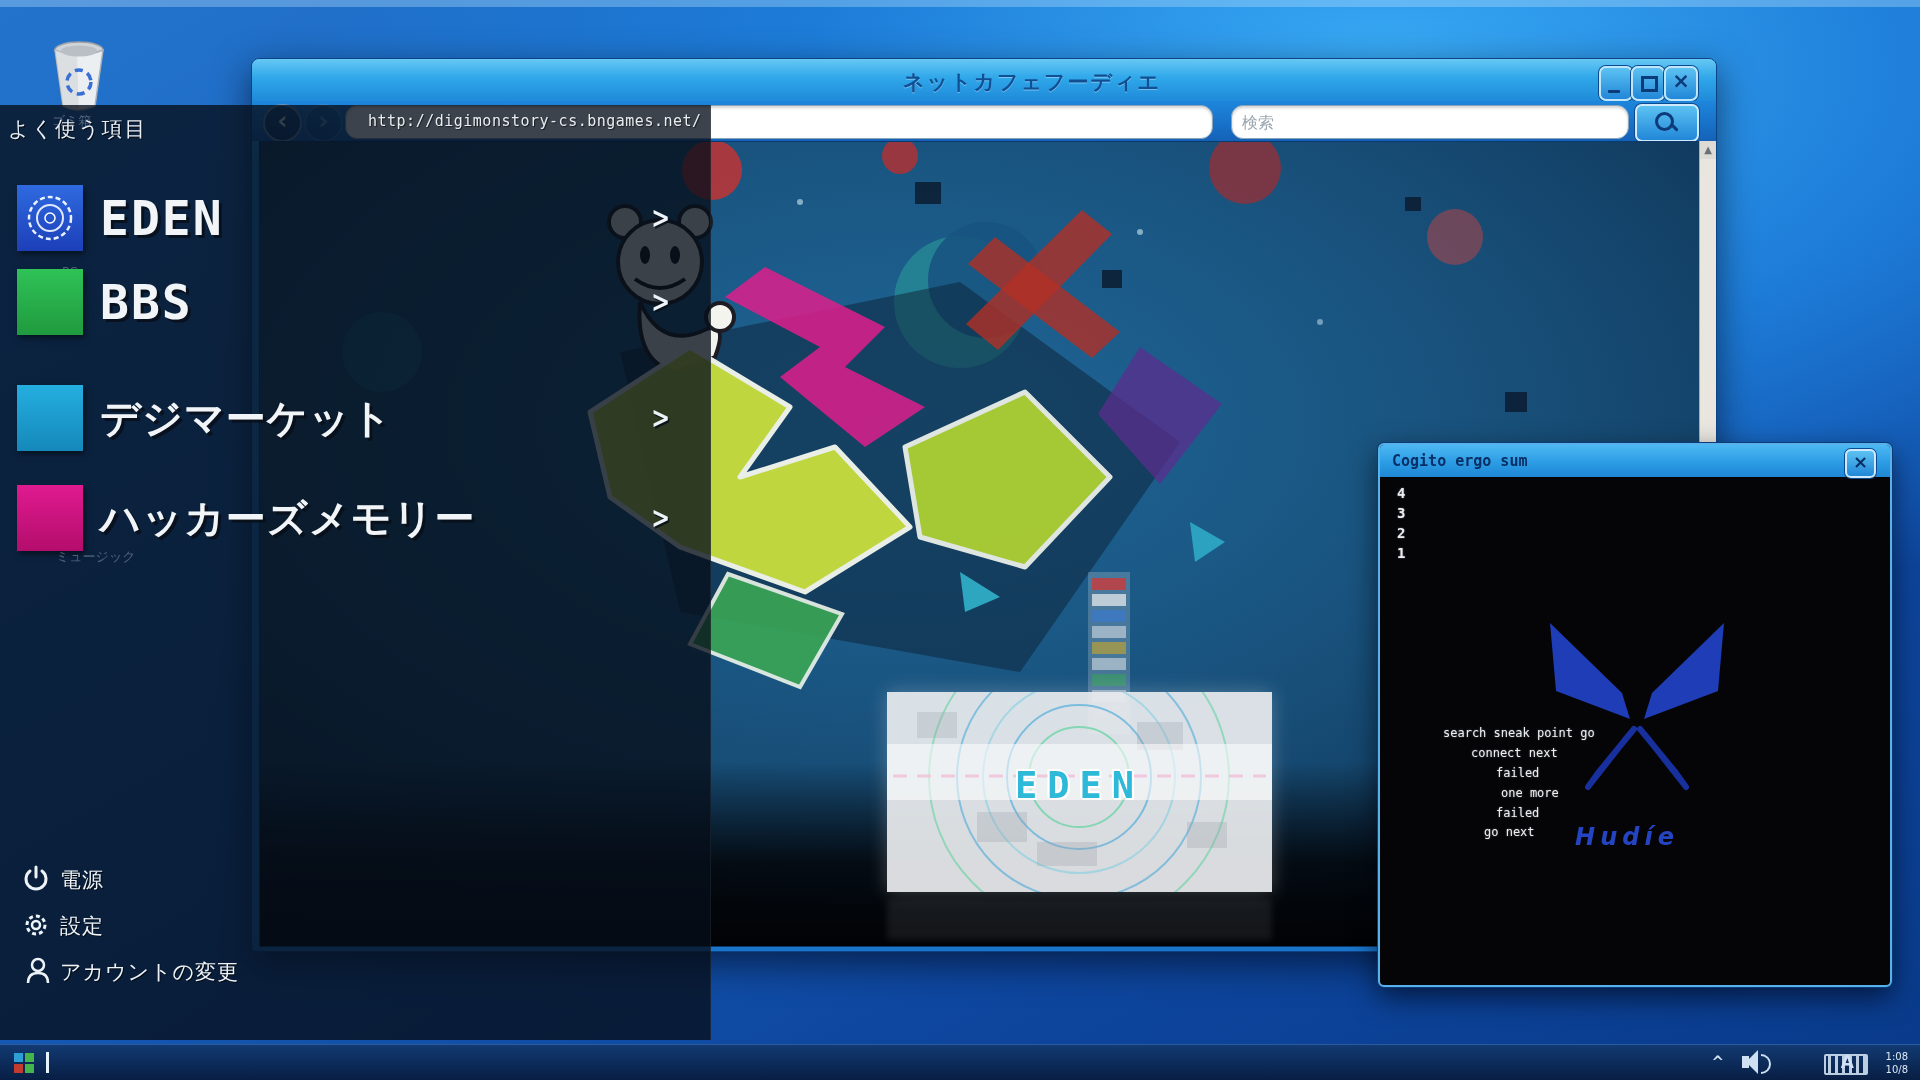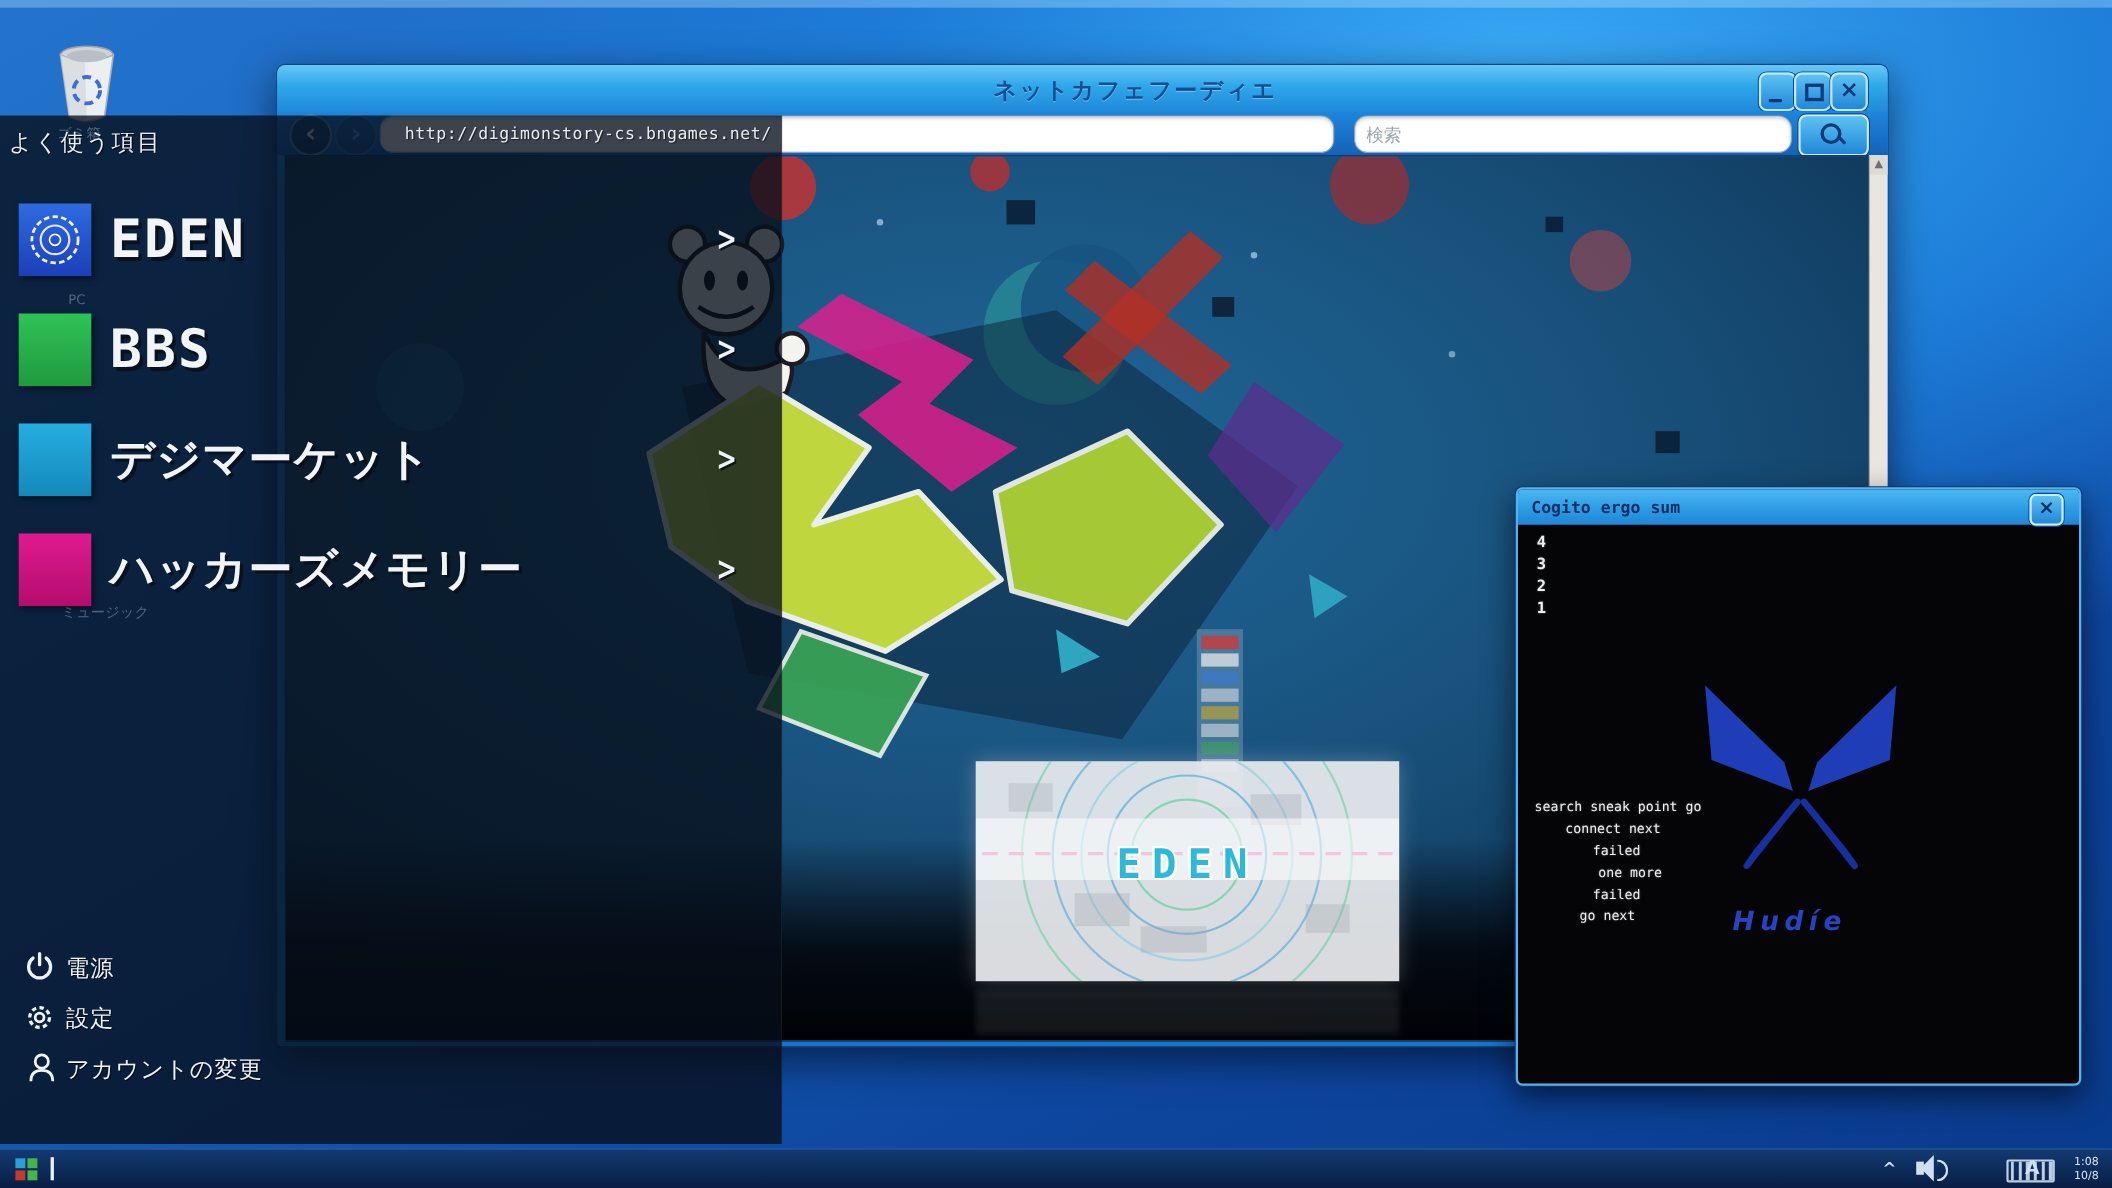--- a/index.html
+++ b/index.html
@@ -89,21 +89,21 @@
     background:linear-gradient(180deg,#4db8f2 0%,#2b9ce4 55%,#1f86d6 100%);}
   .termtitle-text{left:12px;top:7px;font-family:"DejaVu Sans Mono","Liberation Mono",monospace;
     font-size:15px;font-weight:bold;color:#0a2f66;}
   #termclose{left:465px;top:4px;width:27px;height:25px;border-radius:6px;cursor:pointer;
     background:linear-gradient(180deg,#5cc2f2,#2187d8);border:2px solid #cfeafc;box-shadow:0 0 0 1px #0e4a8f;
     color:#0a2f66;font-size:18px;font-weight:bold;text-align:center;line-height:22px;}
   #termbody{left:0;top:32px;width:100%;height:506px;overflow:hidden;}
   .tnum,.tline{position:absolute;font-family:"DejaVu Sans Mono","Liberation Mono",monospace;
     color:#eceff2;text-shadow:0 0 2px rgba(255,255,255,.4);}
   .tnum{font-size:14px;font-weight:bold;}
-  .tline{font-size:12px;}
+  .tline{font-size:12px;margin-left:48px;}
   #hudietext{position:absolute;left:172px;top:346px;width:150px;text-align:center;
     font-size:24px;font-weight:bold;font-style:italic;color:#2544c2;letter-spacing:5px;}
 
   
   #taskbar{left:0;top:1044px;width:1920px;height:36px;z-index:40;
     background:linear-gradient(180deg,#123a72 0%,#0c2a58 55%,#081d42 100%);border-top:1px solid #2c5a9e;}
   #startgrid{position:absolute;left:14px;top:8px;width:21px;height:21px;cursor:pointer;
     display:grid;grid-template-columns:9px 9px;grid-template-rows:9px 9px;gap:2px;}
   #startgrid span{display:block;}
   #cursorbar{position:absolute;left:46px;top:7px;width:3px;height:21px;background:#e8f2fa;}
@@ -264,21 +264,21 @@
           <circle cx="33" cy="33" r="21" fill="none" stroke="#eaf2ff" stroke-width="2.5" stroke-dasharray="5 3"></circle>
           <circle cx="33" cy="33" r="13" fill="none" stroke="#dfe8ff" stroke-width="2"></circle>
           <circle cx="33" cy="33" r="5" fill="none" stroke="#ffffff" stroke-width="1.5"></circle>
         </svg>
       </div>
       <div class="mlabel mlat">EDEN</div>
       <div class="mchev">&gt;</div>
     </div>
     <div class="abs faint" style="left:62px;top:160px;font-size:12px;">PC</div>
 
-    <div class="abs mrow" style="top:180px;">
+    <div class="abs mrow" style="top:164px;">
       <div class="mico" style="background:linear-gradient(180deg,#2fc257,#1f9a3e);"></div>
       <div class="mlabel mlat">BBS</div>
       <div class="mchev">&gt;</div>
     </div>
 
     <div class="abs mrow" style="top:280px;padding-left:16px;">
       <div class="mico" style="background:linear-gradient(180deg,#25aee0,#1588ba);"></div>
       <div class="mlabel mjp">デジマーケット</div>
       <div class="mchev">&gt;</div>
     </div>

